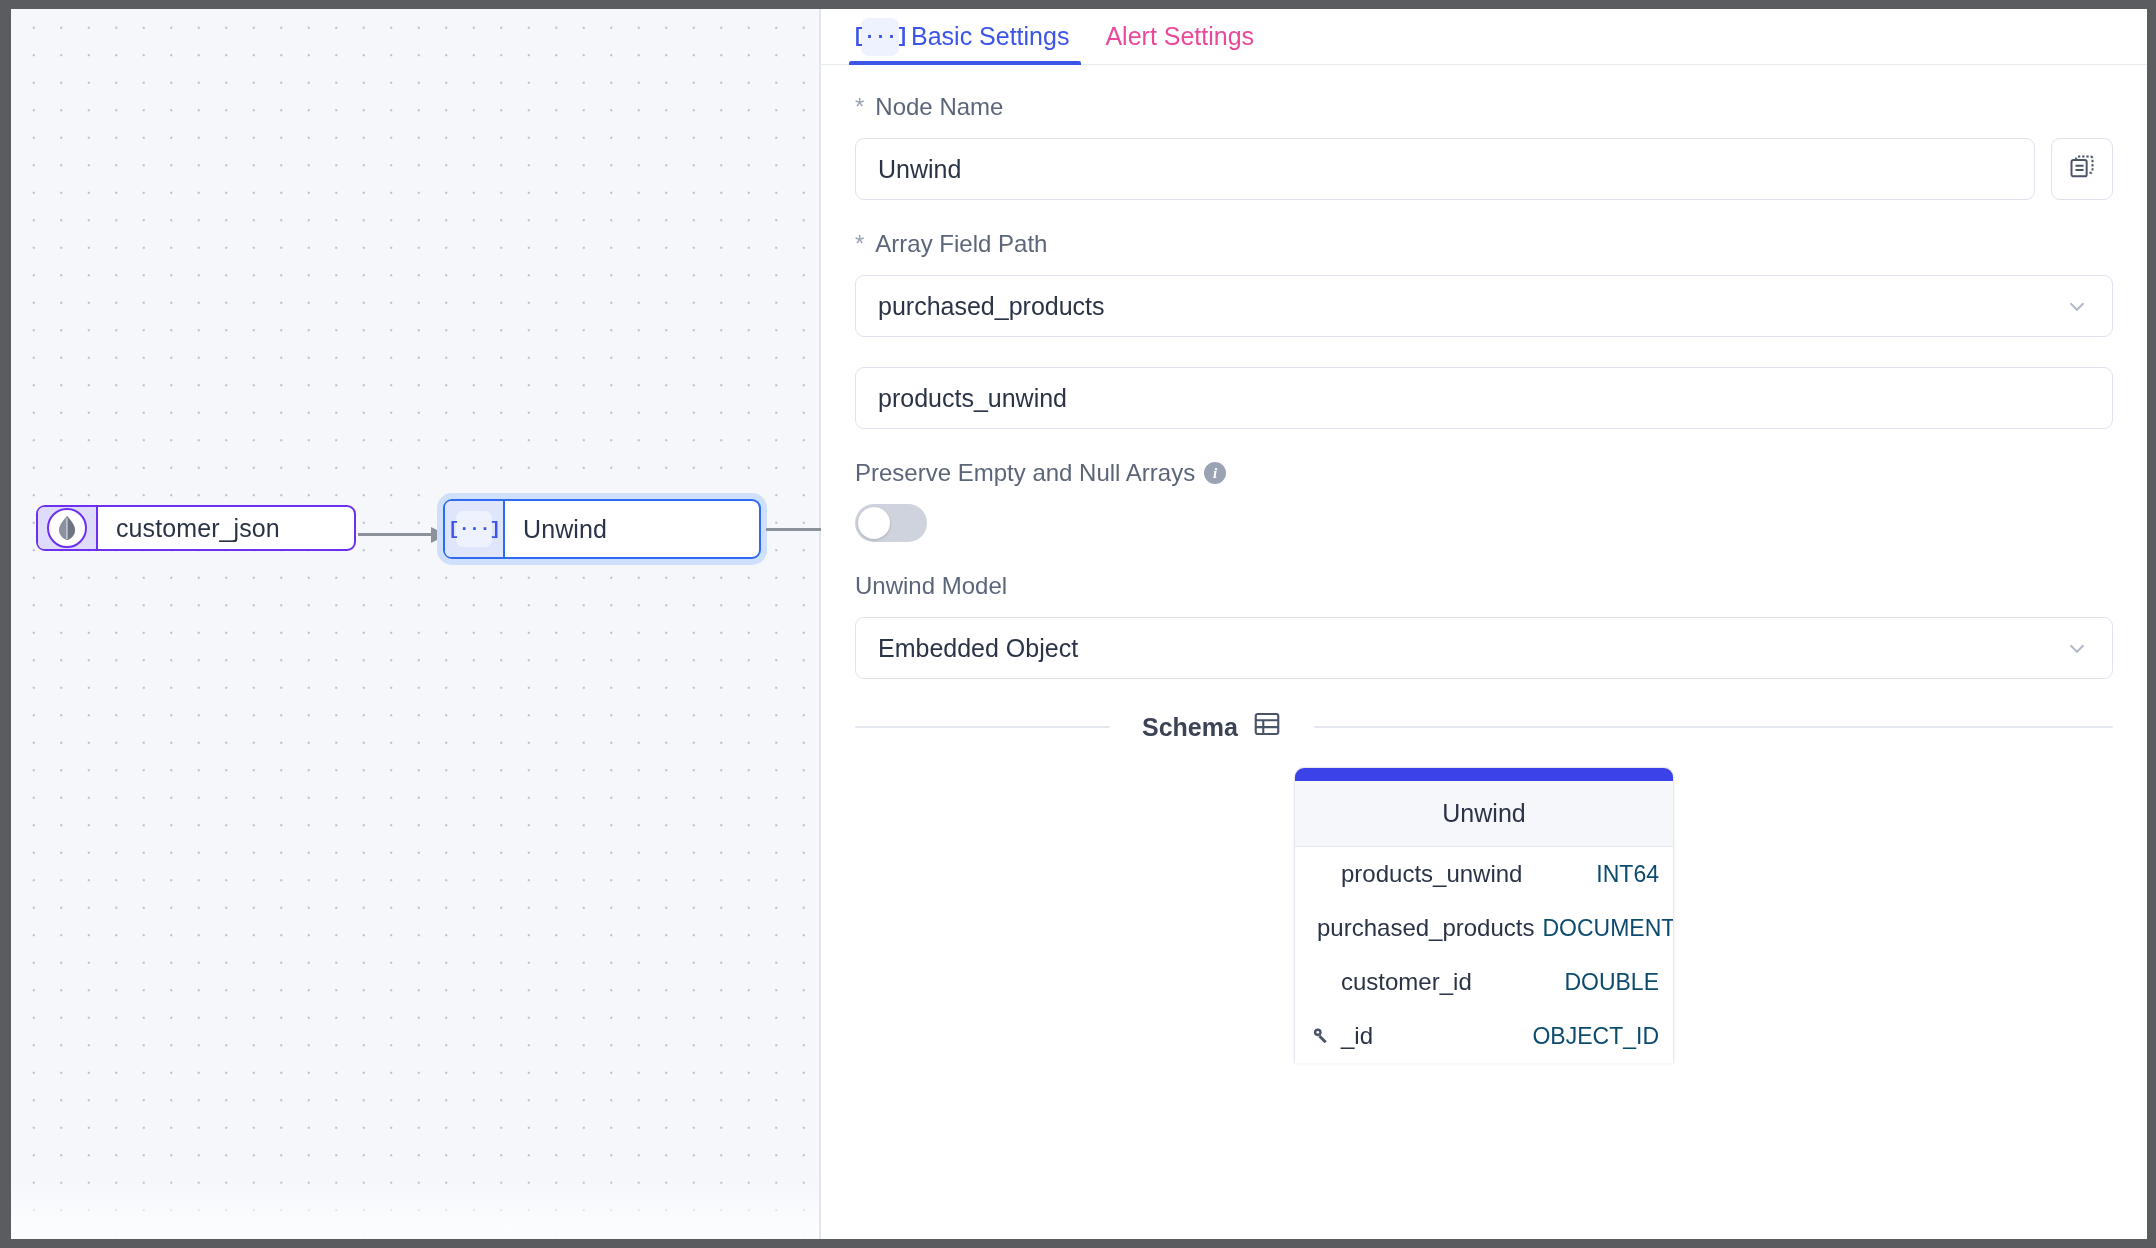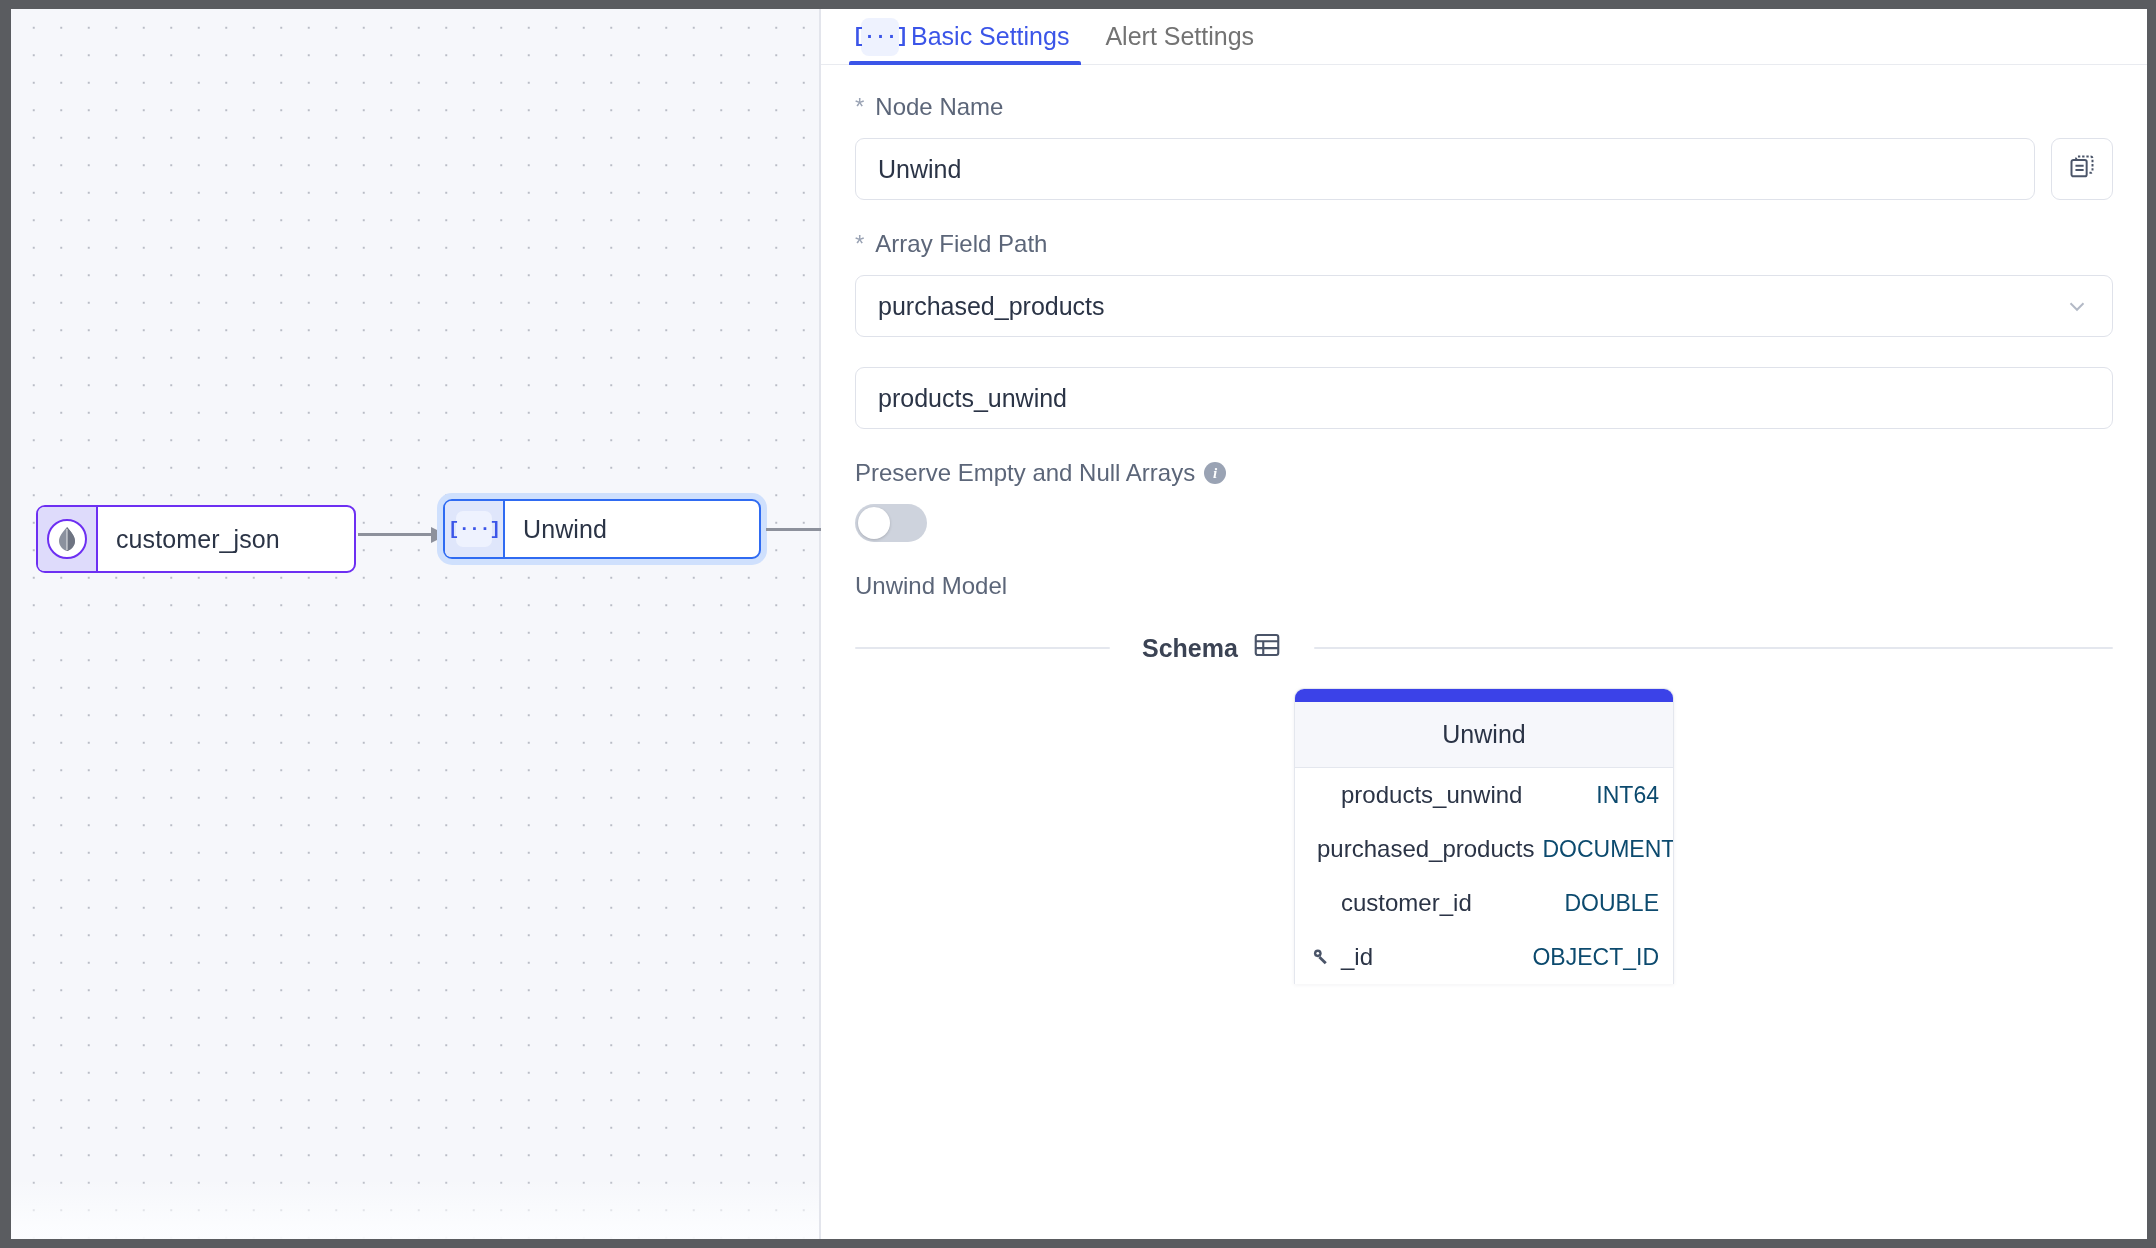--- a/index.html
+++ b/index.html
@@ -35,21 +35,21 @@
     content:"";
     position:absolute; left:0; right:0; bottom:0; height:60px;
     background:linear-gradient(to bottom, rgba(246,247,251,0) 0%, rgba(252,253,255,.92) 80%);
     pointer-events:none;
   }
 
   .node {
     position: absolute;
     display: flex;
     align-items: stretch;
-    height: 68px;
+    height: 46px;
     border-radius: 9px;
     background: #ffffff;
   }
   
   #node-source {
     left: 25px; top: 496px;
     width: 320px;
     border: 2.5px solid #6d2ff2;
     box-shadow: 0 0 0 0px rgba(0,0,0,0);
   }
@@ -129,21 +129,21 @@
     padding-left: 22px;
     gap: 0px;
     border-bottom: 1.5px solid #e9ebf0;
     position: relative;
   }
   .tab {
     display: flex; align-items: center; gap: 12px;
     height: 56px;
     padding: 0 18px;
     font-size: 25px;
-    color: #737373;
+    color: #ec4899;
     cursor: pointer;
     position: relative;
   }
   .tab.active { color: #3b55e8; }
   .tab.active::after {
     content:"";
     position:absolute; left: 6px; right: 6px; bottom: 0; height: 4px;
     background: #3b55e8;
     border-radius: 2px 2px 0 0;
   }
@@ -360,20 +360,28 @@
           <span class="info-icon">i</span>
         </div>
         <div class="switch">
           <div class="knob"></div>
         </div>
       </div>
 
       <div class="field">
         <div class="field-label">
           <span>Unwind Model</span>
+        </div>
+        <div class="select-input">
+          <span>Embedded Object</span>
+          <span class="chev">
+            <svg width="26" height="26" viewBox="0 0 24 24" fill="none" stroke="#b3b9c6" stroke-width="1.8">
+                <path d="M6 9.5l6 6 6-6"></path>
+              </svg>
+          </span>
         </div>
       </div>
 
       <div id="schema-sep">
         <div class="sep-line left"></div>
         <div id="schema-title">
           <span>Schema</span>
           <span>
             <svg width="30" height="30" viewBox="0 0 24 24" fill="none" stroke="#4a5468" stroke-width="1.7">
               <rect x="3" y="4" width="18" height="16" rx="1.6"></rect>

